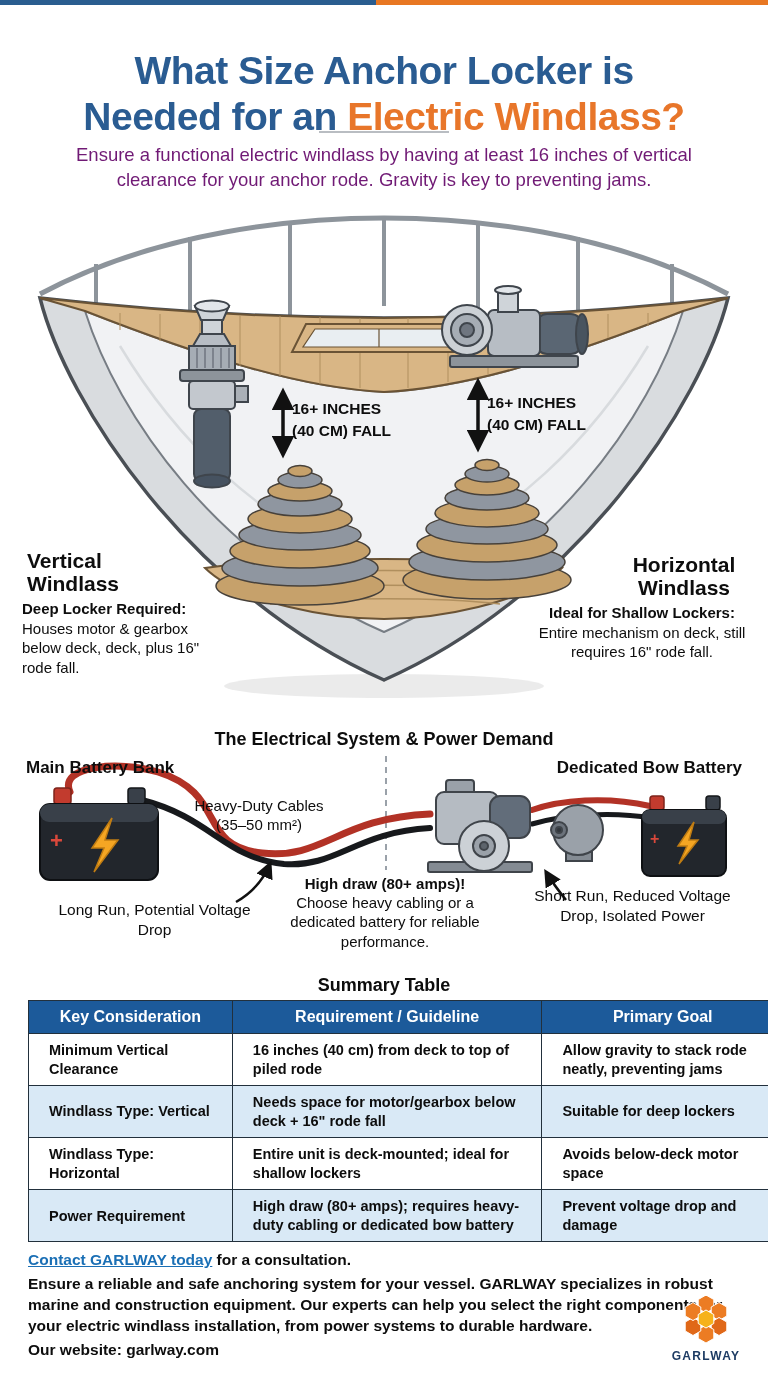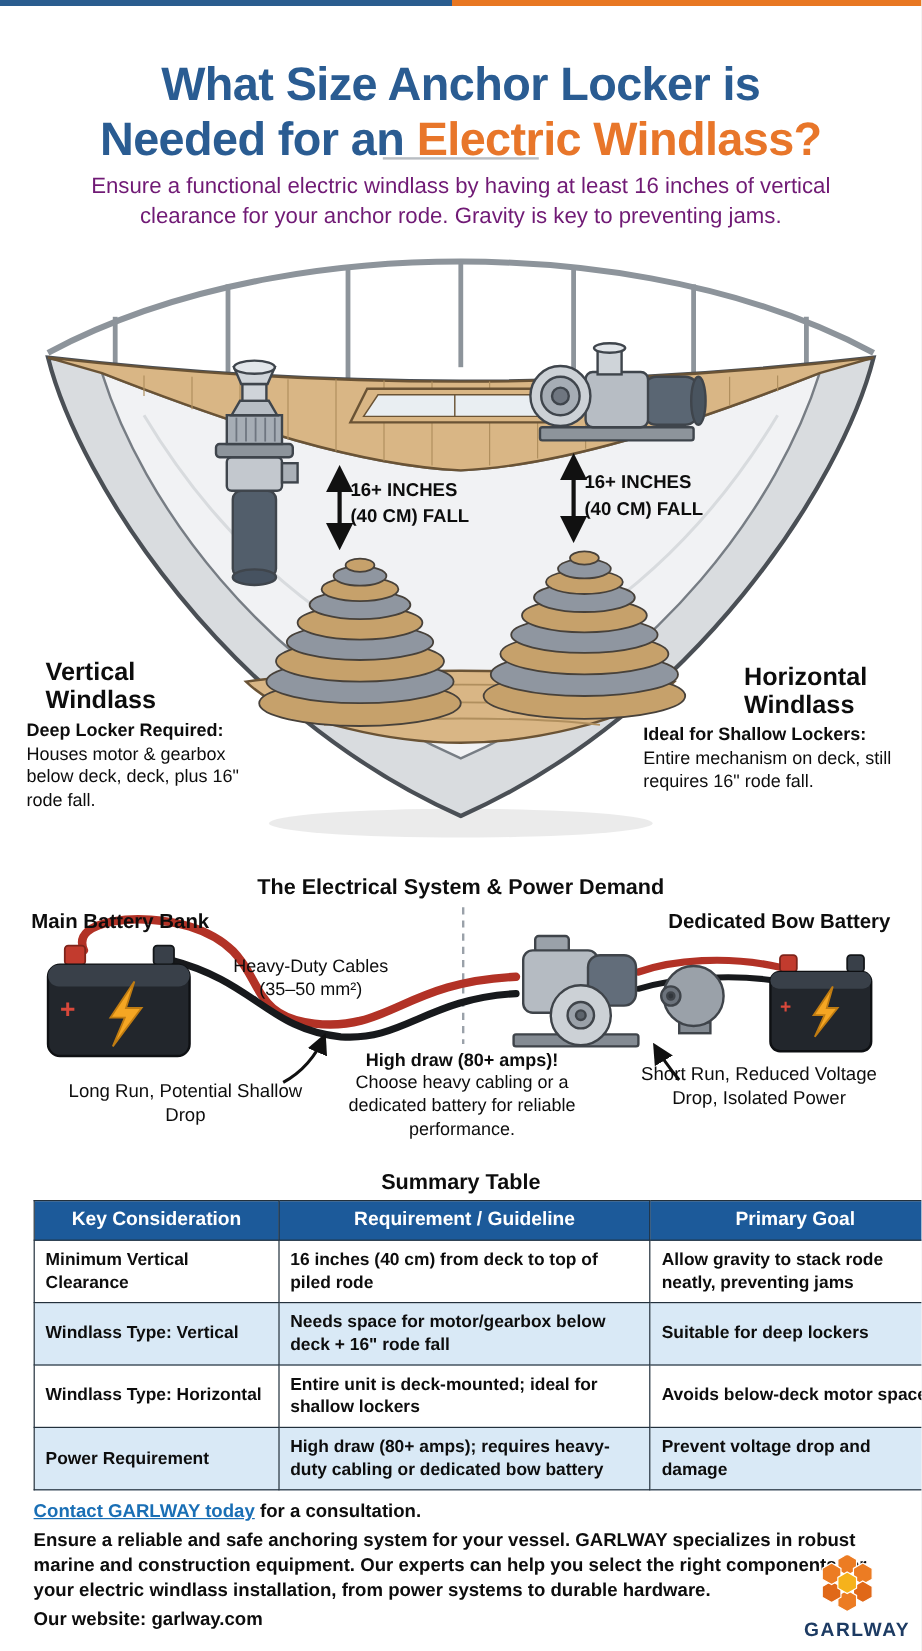--- a/index.html
+++ b/index.html
@@ -18,22 +18,22 @@
   .subtitle { position:absolute; top:143px; left:44px; width:680px; text-align:center;
     font-size:18.5px; line-height:1.35; color:#701a75; }
 
   .boat { position:absolute; top:206px; left:0; width:768px; height:504px; }
   .boat svg { position:absolute; top:0; left:0; }
   .fall-label { position:absolute; font-weight:bold; font-size:15.5px; line-height:1.42; color:#0d0d0d; white-space:nowrap; }
   #fall-left  { left:292px; top:192px; }
   #fall-right { left:487px; top:186px; }
   .callout { position:absolute; }
   #callout-left  { left:22px;  top:344px; width:198px; text-align:left; }
-  #callout-right { right:20px; top:348px; width:212px; text-align:left; }
-  .callout h3 { margin:0 0 4px 16px; font-size:21px; line-height:1.08; font-weight:bold; color:#0d0d0d; }
+  #callout-right { right:20px; top:348px; width:212px; text-align:center; }
+  .callout h3 { margin:0 0 4px 5px; font-size:21px; line-height:1.08; font-weight:bold; color:#0d0d0d; }
   #callout-left h3 { width:112px; }
   #callout-right h3 { margin-left:auto; width:128px; }
   .callout p { margin:0; font-size:15px; line-height:1.3; color:#0d0d0d; }
   .callout .lead { font-weight:bold; }
 
   .section-title { position:absolute; left:0; width:768px; text-align:center;
     font-size:18px; font-weight:bold; color:#0d0d0d; }
   #elec-title { top:714px; }
   #summary-title { top:960px; }
 
@@ -45,31 +45,31 @@
   .elec-note { position:absolute; font-size:15px; line-height:1.28; color:#0d0d0d; text-align:center; }
   #cable-note    { left:168px; top:44px;  width:182px; }
   #highdraw-note { left:276px; top:122px; width:218px; }
   #highdraw-note .lead { font-weight:bold; display:block; }
   #longrun-note  { left:52px;  top:148px; width:205px; font-size:15.5px; }
   #shortrun-note { left:530px; top:134px; width:205px; font-size:15.5px; }
 
   table.summary { position:absolute; top:1000px; left:28px; width:756px; border-collapse:collapse; }
   table.summary th { background:#1c5a9a; color:#ffffff; font-size:16px; font-weight:bold;
     padding:7px 8px; border:1.6px solid #22303c; text-align:center; }
-  table.summary td { font-size:14.5px; font-weight:bold; padding:7px 9px; border:1.6px solid #22303c;
+  table.summary td { font-size:14.5px; font-weight:bold; padding:7px 20px; border:1.6px solid #22303c;
     vertical-align:middle; line-height:1.28; color:#0d0d0d; background:#ffffff; }
   table.summary tbody tr:nth-child(even) td { background:#d9e9f6; }
   col.c1 { width:27%; } col.c2 { width:41%; } col.c3 { width:32%; }
 
   .footerblock { position:absolute; top:1250px; left:28px; width:712px;
     font-size:15.5px; font-weight:bold; line-height:1.35; color:#0d0d0d; }
   .footerblock p { margin:0 0 3px 0; }
   .footer-link { color:#1a6fb5; text-decoration:underline; cursor:pointer; }
   .logo { position:absolute; right:26px; top:1296px; width:72px; text-align:center; }
-  .logo-text { font-size:16px; font-weight:bold; color:#1d3b63; letter-spacing:1.3px; margin-top:1px; }
+  .logo-text { font-size:12px; font-weight:bold; color:#1d3b63; letter-spacing:1.3px; margin-top:1px; }
 </style>
 </head>
 <body>
 
 <div class="page">
 
   <div class="topbar"></div>
 
   <h1 class="title">
       <span style="display:block">What Size Anchor Locker is</span>
@@ -291,21 +291,21 @@
     <div class="elec-label" id="label-main">Main Battery Bank</div>
     <div class="elec-label" id="label-bow">Dedicated Bow Battery</div>
 
     <div class="elec-note" id="cable-note">
         <span style="display:block">Heavy-Duty Cables</span>
         <span style="display:block">(35–50 mm²)</span>
       </div>
 
     <div class="elec-note" id="highdraw-note"><span class="lead">High draw (80+ amps)!</span><span>Choose heavy cabling or a dedicated battery for reliable performance.</span></div>
 
-    <div class="elec-note" id="longrun-note">Long Run, Potential Shallow Drop</div>
+    <div class="elec-note" id="longrun-note">Long Run, Potential Voltage Drop</div>
     <div class="elec-note" id="shortrun-note">Short Run, Reduced Voltage Drop, Isolated Power</div>
   </div>
 
   <h2 class="section-title" id="summary-title">Summary Table</h2>
 
   <table class="summary">
     <colgroup>
         <col class="c1">
         <col class="c2">
         <col class="c3">

